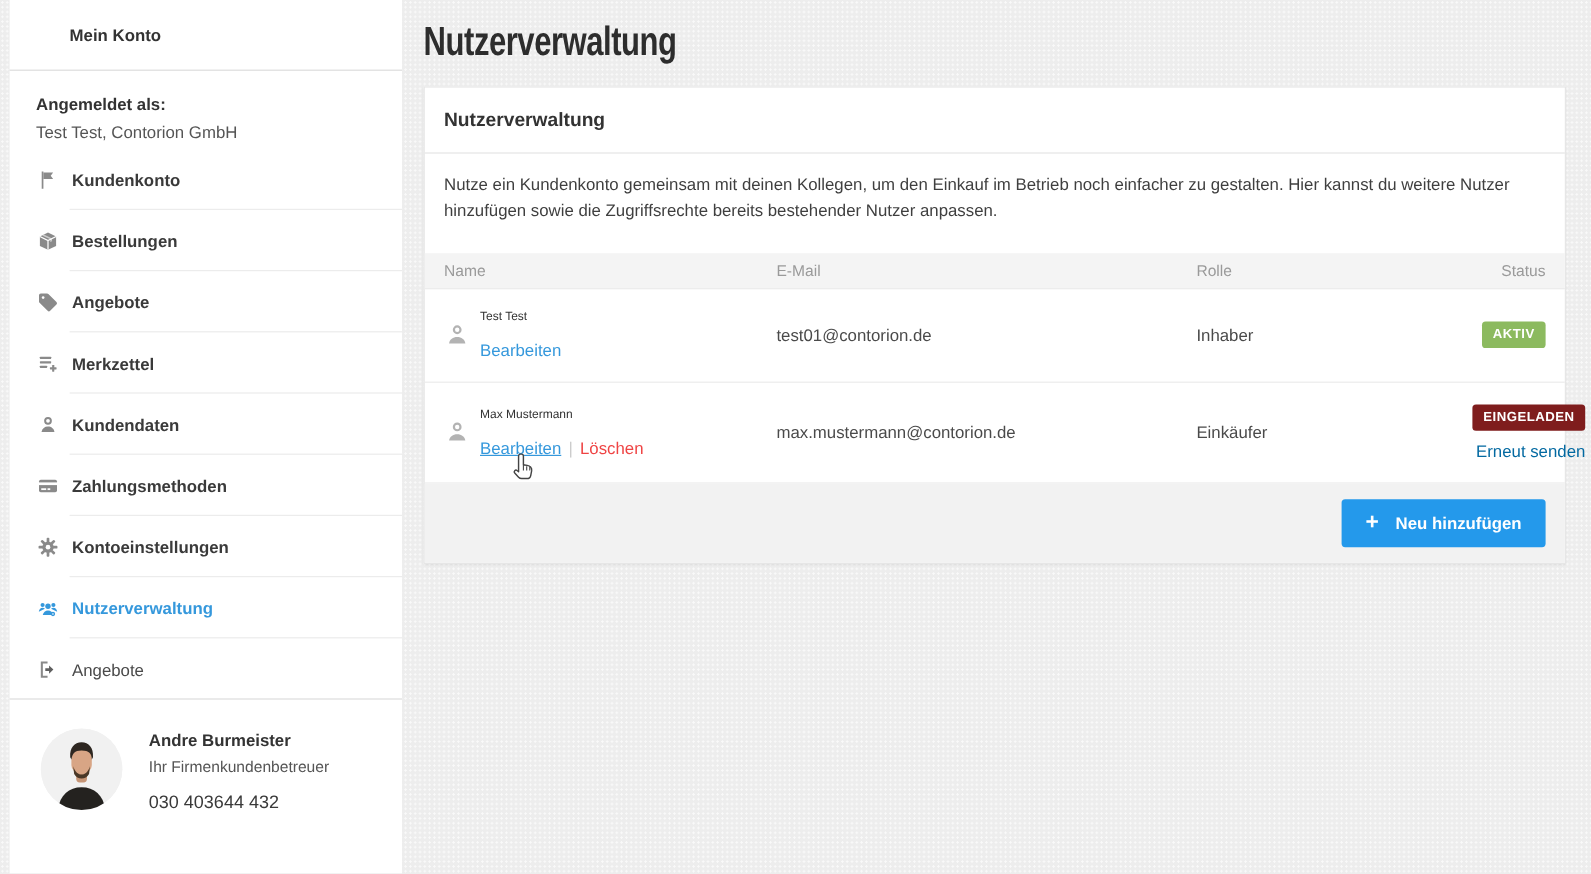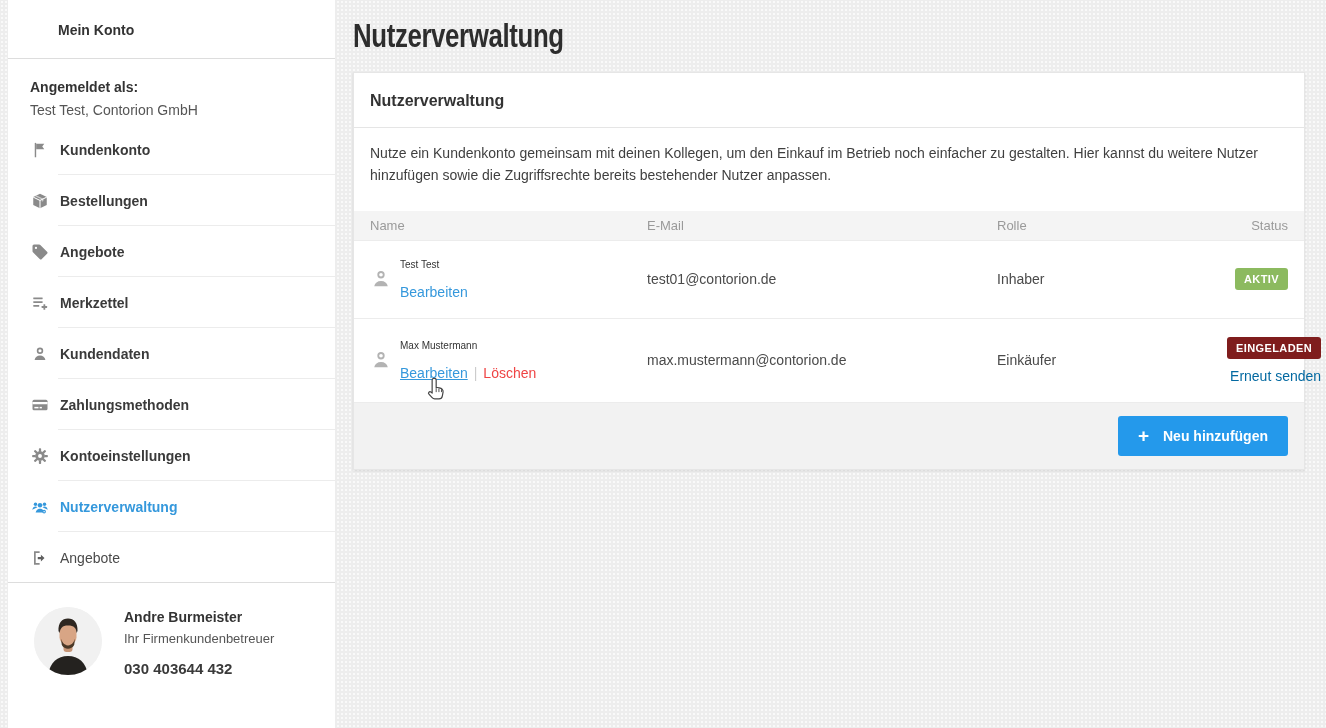--- a/index.html
+++ b/index.html
@@ -30,21 +30,21 @@
   .nav-icon svg { width:18px; height:18px; }
   .nav-label { font-size:14px; font-weight:bold; color:#3a3a3a; }
   .nav-item--active .nav-label { color:#3598dc; }
   .nav-item--light .nav-label { font-weight:normal; color:#4a4a4a; }
 
   .contact { display:flex; padding:24px 22px 0 26px; }
   .avatar { width:68px; height:68px; border-radius:50%; overflow:hidden; flex:none; background:#f1f1f1; }
   .contact-info { margin-left:22px; padding-top:2px; }
   .contact-name { font-size:14px; font-weight:bold; color:#333; margin-bottom:6px; }
   .contact-role { font-size:13px; color:#555; margin-bottom:14px; }
-  .contact-phone { font-size:15px; color:#3a3a3a; margin-bottom:17px;font-weight:bold; }
+  .contact-phone { font-size:15px; color:#3a3a3a; margin-bottom:17px; }
 
   
   .main { flex:1; padding-left:18px; }
   .page-title { margin-top:16px; height:56px; }
   .page-title span {
     display:inline-block; font-size:34px; font-weight:bold; color:#2d2d2d;
     transform:scaleX(0.76); transform-origin:left center; letter-spacing:-0.5px; white-space:nowrap;
   }
   .card { width:952px; background:#fff; box-shadow:0 1px 2px rgba(0,0,0,0.10); border:1px solid #e6e6e6; }
   .card-header { padding:19px 16px 17px; border-bottom:1px solid #e5e5e5; }

